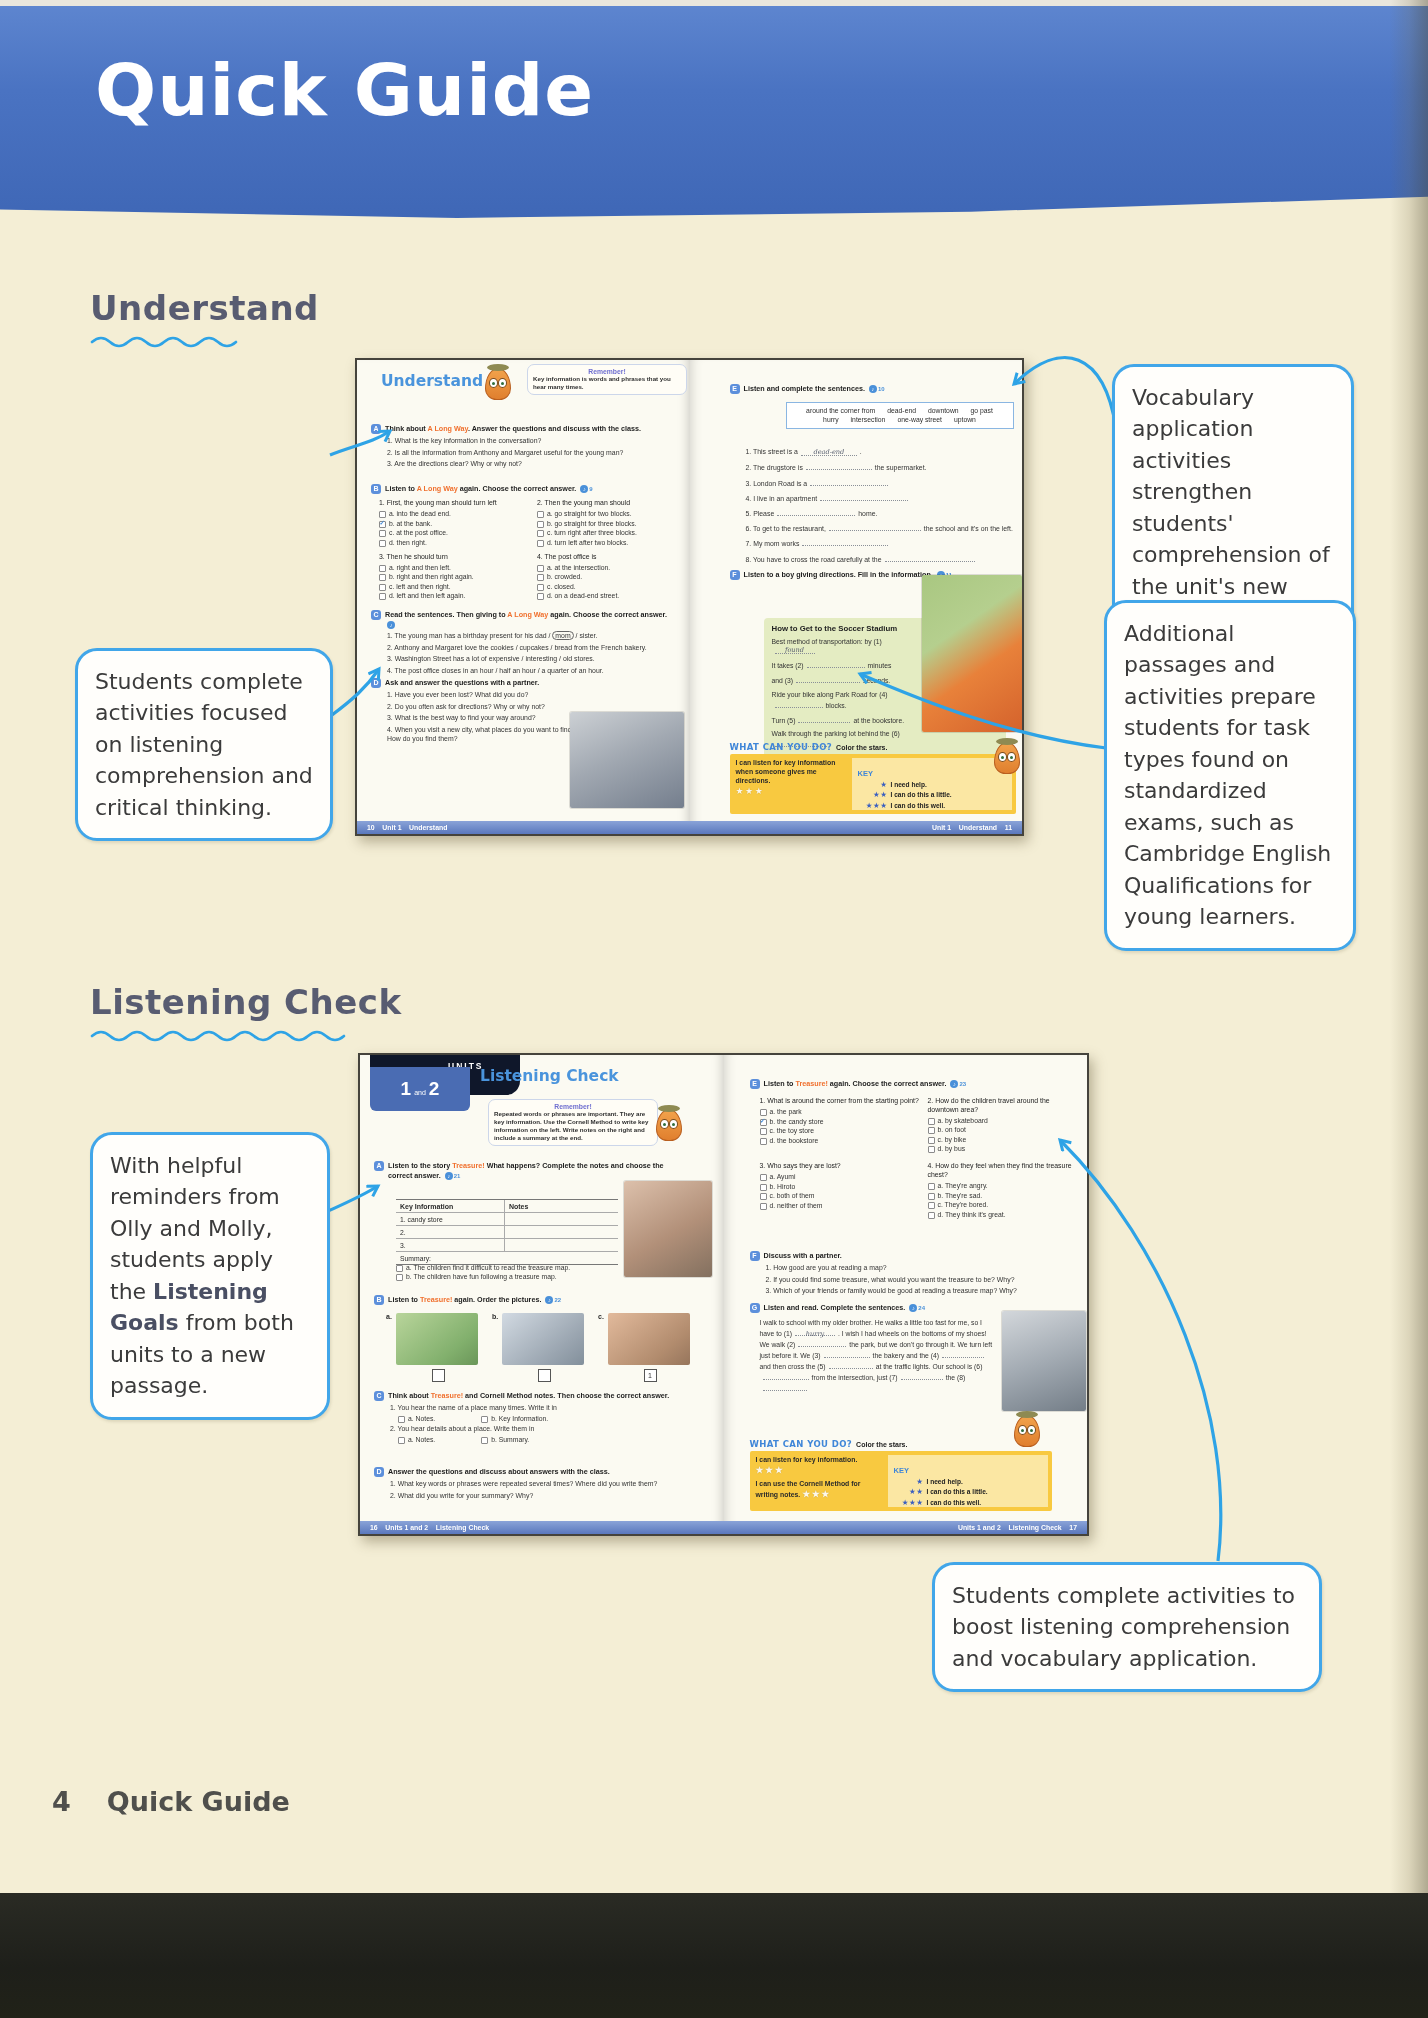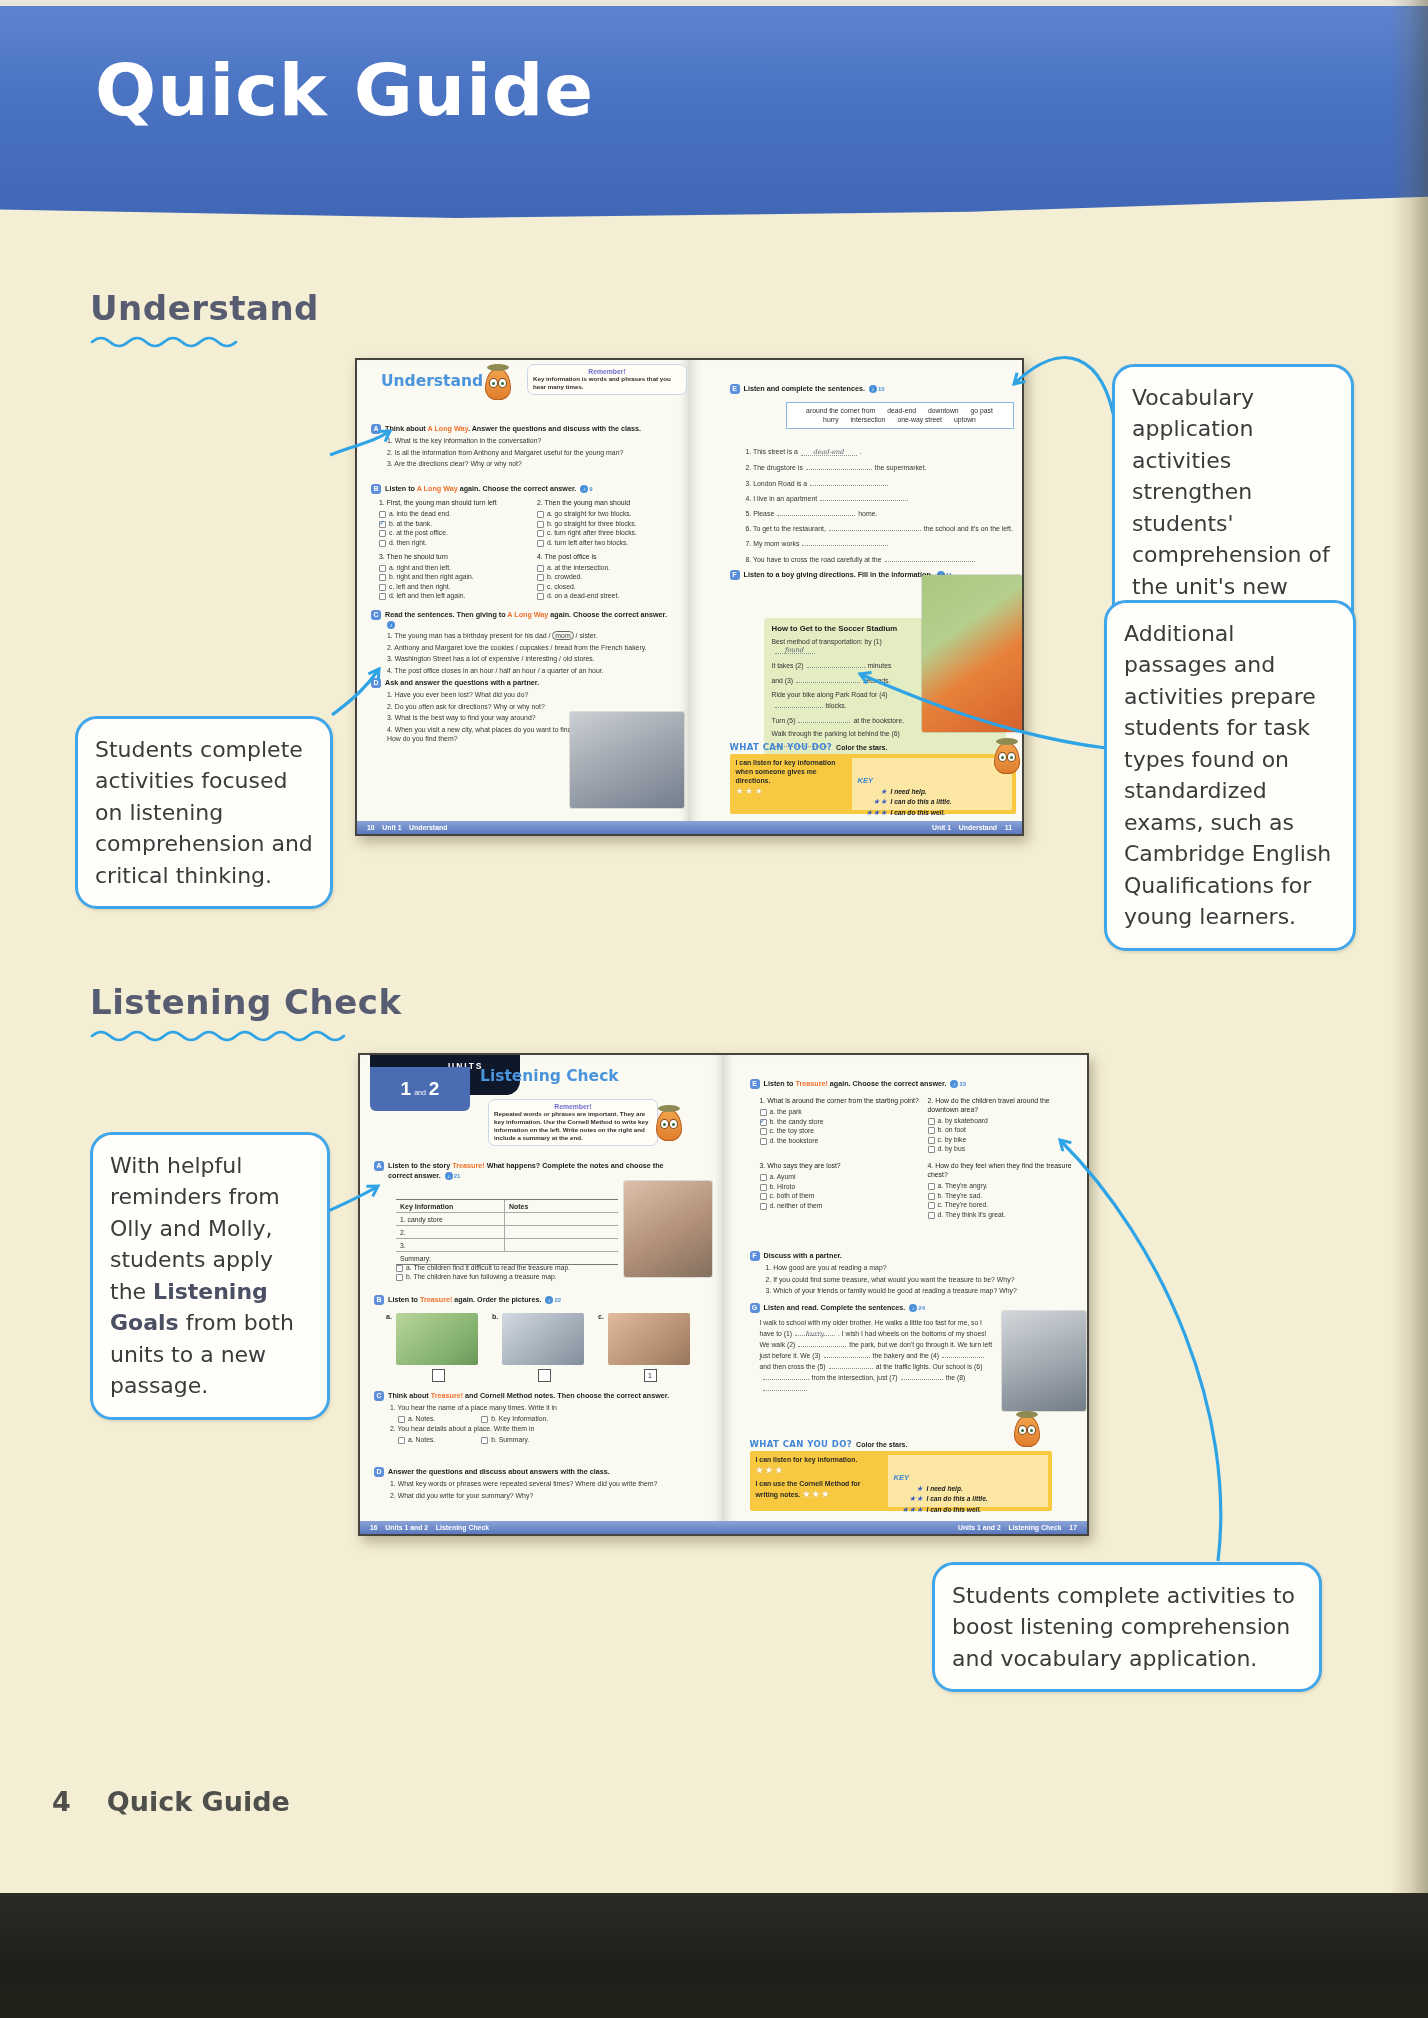--- a/index.html
+++ b/index.html
@@ -84,21 +84,21 @@
   .trow:last-child{border-bottom:none;}
   .tc1{width:45%;padding:2.5px 4px;font-size:6.8px;border-right:.8px solid #aaa;}
   .tc2{flex:1;padding:2.5px 4px;font-size:6.8px;}
   .thead .tc1,.thead .tc2{font-weight:bold;font-size:7px;}
   .wcydlab .wl{color:#3f86d8;font-weight:800;font-size:8.5px;letter-spacing:.4px;font-family:"DejaVu Sans",sans-serif;}
   .wcydlab .ws{color:#222;font-weight:bold;font-size:7px;margin-left:4px;}
   .ybox{background:#f8c940;display:flex;border-radius:2px;}
   .ycan{flex:1;padding:5px 6px;}
   .cantext{font-size:6.9px;font-weight:bold;color:#2a2a2a;line-height:1.3;}
   .star-w{color:#fcf7e8;font-size:9px;letter-spacing:1.5px;text-shadow:0 0 1px #bb8f22;}
-  .keypanel{width:148px;background:#fbe7a3;margin:4px;padding:18px 6px;font-style:italic;}
+  .keypanel{width:148px;background:#fbe7a3;margin:4px;padding:11px 6px;}
   .keyhead{color:#3f86d8;font-weight:800;font-size:7.5px;}
   .keyrow{margin-top:1.5px;}
   .ks{display:inline-block;width:30px;text-align:right;color:#3a5fc0;font-size:7.5px;letter-spacing:.5px;}
   .kt{font-size:6.6px;font-weight:bold;color:#222;margin-left:3px;}
   .pgfoot{position:absolute !important;left:0;right:0;bottom:0;height:13px;
           background:linear-gradient(180deg,#8aa3d8,#5a78bd);color:#fff;font-size:6.9px;
           line-height:13px;padding:0 10px;font-weight:bold;white-space:pre;}
   .pgfoot.r{text-align:right;}
   
   .utab{width:150px;height:40px;background:#0f172a;border-radius:0 0 14px 0;}
@@ -130,21 +130,21 @@
   <h2 class="sec-head" style="left:90px;top:288px">Understand</h2>
   <svg class="wave" style="left:90px;top:336px" width="160" height="12">
     <path d="M2 6 Q 11 -2 20 6 T 38 6 T 56 6 T 74 6 T 92 6 T 110 6 T 128 6 T 146 6" fill="none" stroke="#2ea3e6" stroke-width="2.6" stroke-linecap="round"></path>
   </svg>
 
   <h2 class="sec-head" style="left:90px;top:982px">Listening Check</h2>
   <svg class="wave" style="left:90px;top:1030px" width="268" height="12">
     <path d="M2 6 Q 11 -2 20 6 T 38 6 T 56 6 T 74 6 T 92 6 T 110 6 T 128 6 T 146 6 T 164 6 T 182 6 T 200 6 T 218 6 T 236 6 T 254 6" fill="none" stroke="#2ea3e6" stroke-width="2.6" stroke-linecap="round"></path>
   </svg>
 
-  <div class="callout" style="left:75px;top:716px;width:218px">Students complete activities focused on listening comprehension and critical thinking.</div>
+  <div class="callout" style="left:75px;top:648px;width:218px">Students complete activities focused on listening comprehension and critical thinking.</div>
   <div class="callout" style="left:1112px;top:364px;width:202px">Vocabulary application activities strengthen students' comprehension of the unit's new language.</div>
   <div class="callout" style="left:1104px;top:600px;width:212px">Additional passages and activities prepare students for task types found on standardized exams, such as Cambridge English Qualifications for young learners.</div>
   <div class="callout" style="left:90px;top:1132px;width:200px"><span>With helpful reminders from Olly and Molly, students apply the </span><b>Listening Goals</b><span> from both units to a new passage.</span></div>
   <div class="callout" style="left:932px;top:1562px;width:350px">Students complete activities to boost listening comprehension and vocabulary application.</div>
 
   <svg class="arrows" width="1428" height="2018">
     <defs>
       <marker id="ah" markerUnits="userSpaceOnUse" markerWidth="18" markerHeight="18" refX="12" refY="7" orient="auto">
         <path d="M2 1 L12 7 L2 13" fill="none" stroke="#2ea3e6" stroke-width="3"></path>
       </marker>

